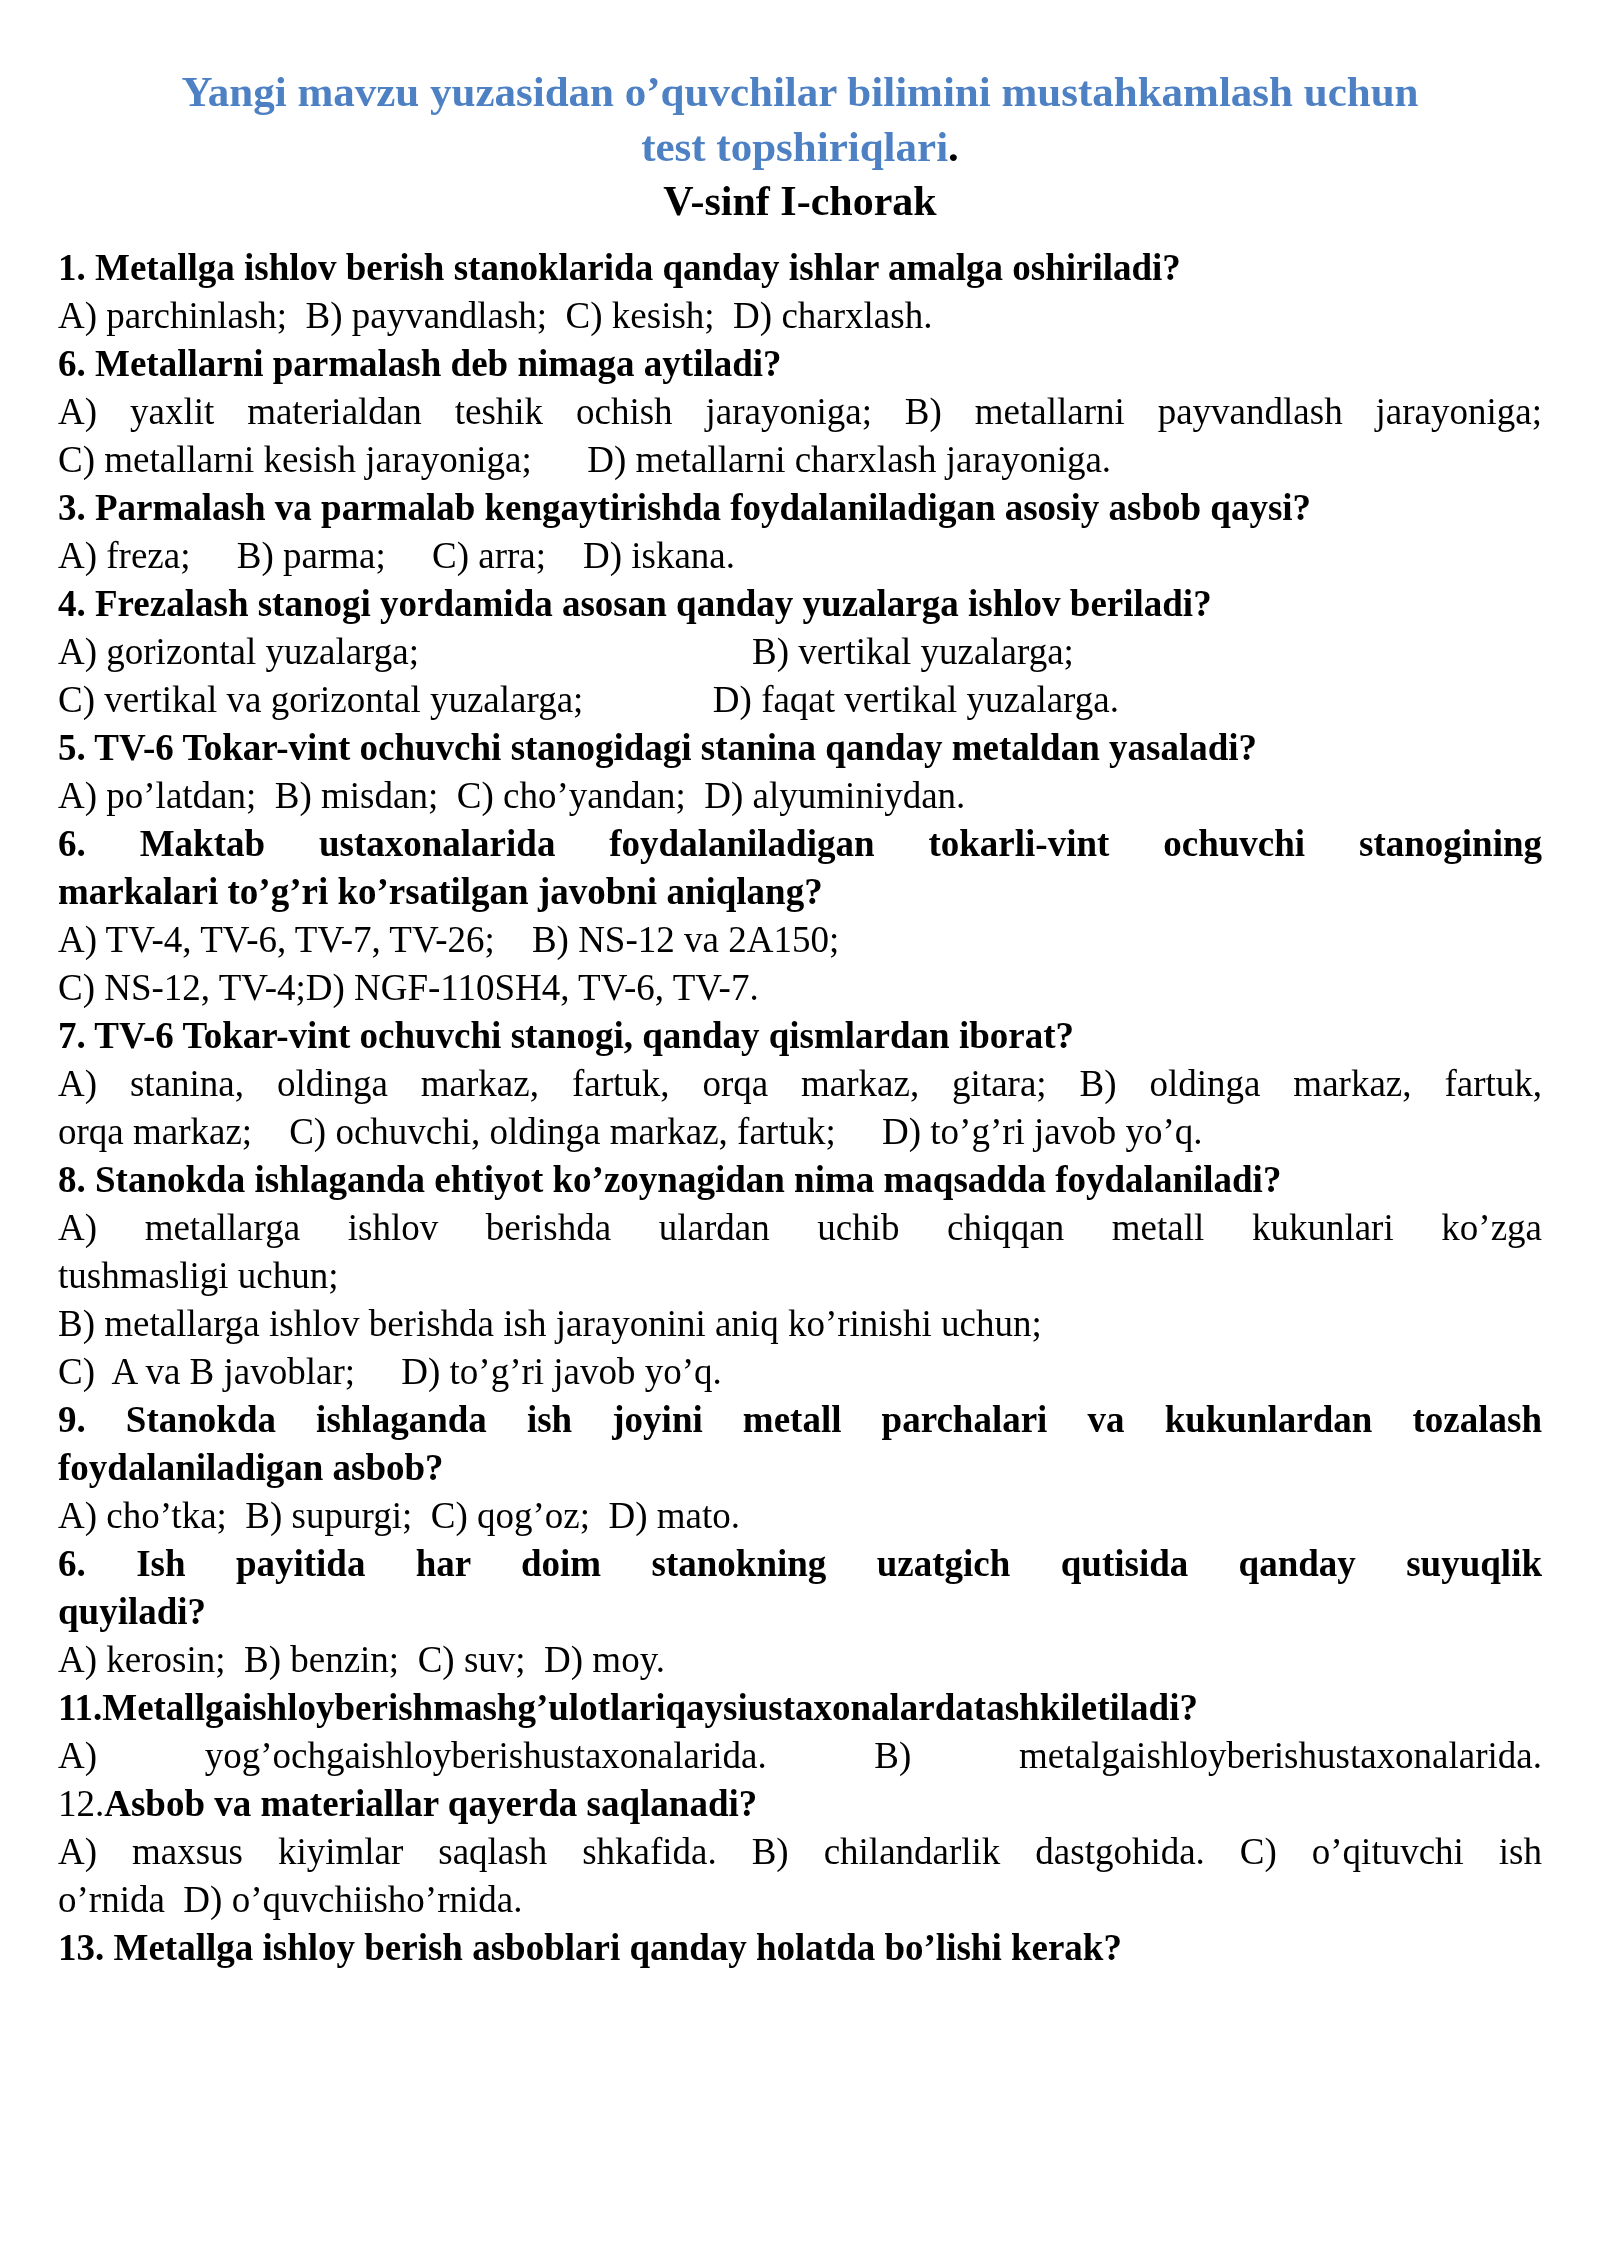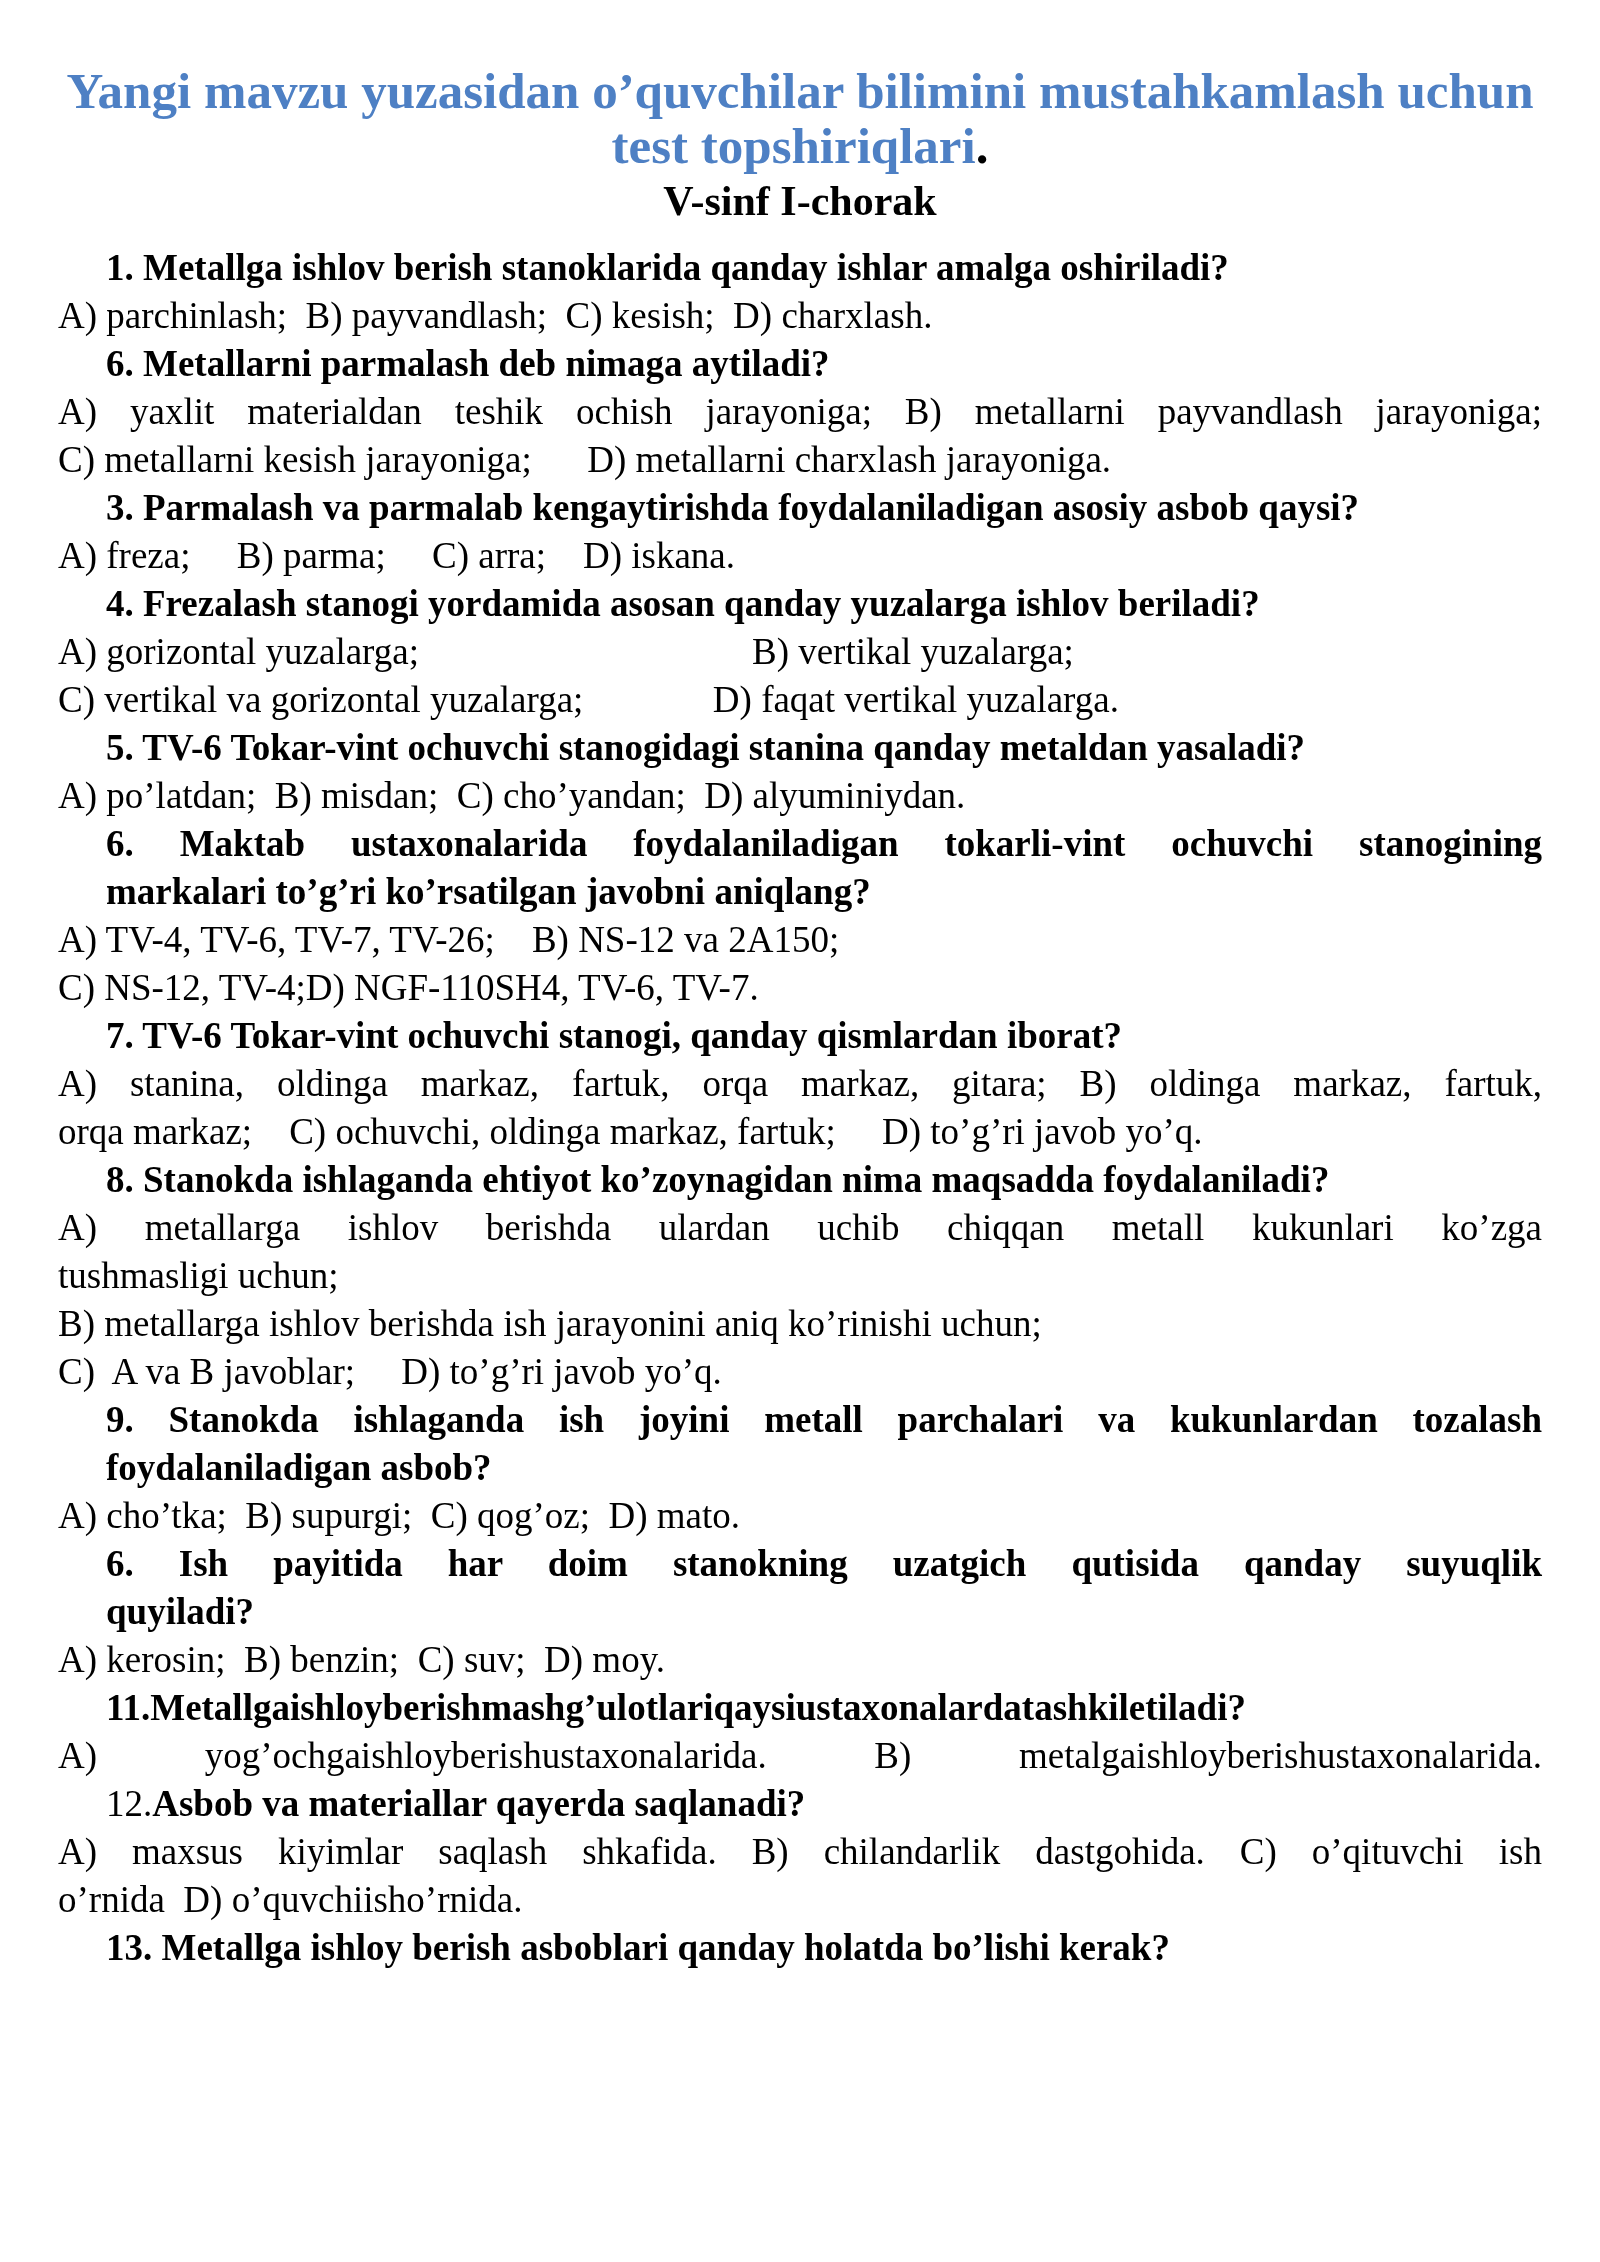--- a/index.html
+++ b/index.html
@@ -17,21 +17,21 @@
     padding: 64px 58px 0 58px;
     font-family: "Liberation Serif", "DejaVu Serif", serif;
     color: #000000;
     overflow: hidden;
   }
   .title-block {
     text-align: center;
     margin-bottom: 16px;
   }
   .title-line {
-    font-size: 51px;
+    font-size: 43px;
     line-height: 55px;
     font-weight: bold;
     color: var(--accent, #4E80C4);
   }
   .title-period {
     color: #000000;
   }
   .subtitle-line {
     font-size: 42px;
     line-height: 54px;
@@ -42,21 +42,20 @@
     width: 100%;
   }
   .line {
     font-size: 37px;
     line-height: 48px;
     white-space: pre-wrap;
     text-align: left;
   }
   .line.q {
     font-weight: bold;
-    margin-left: 48px;
   }
   .line.stretch {
     white-space: normal;
     text-align: justify;
     text-align-last: justify;
   }
   .seg-normal { font-weight: normal; }
   .seg-bold   { font-weight: bold; }
 </style>
 </head>

